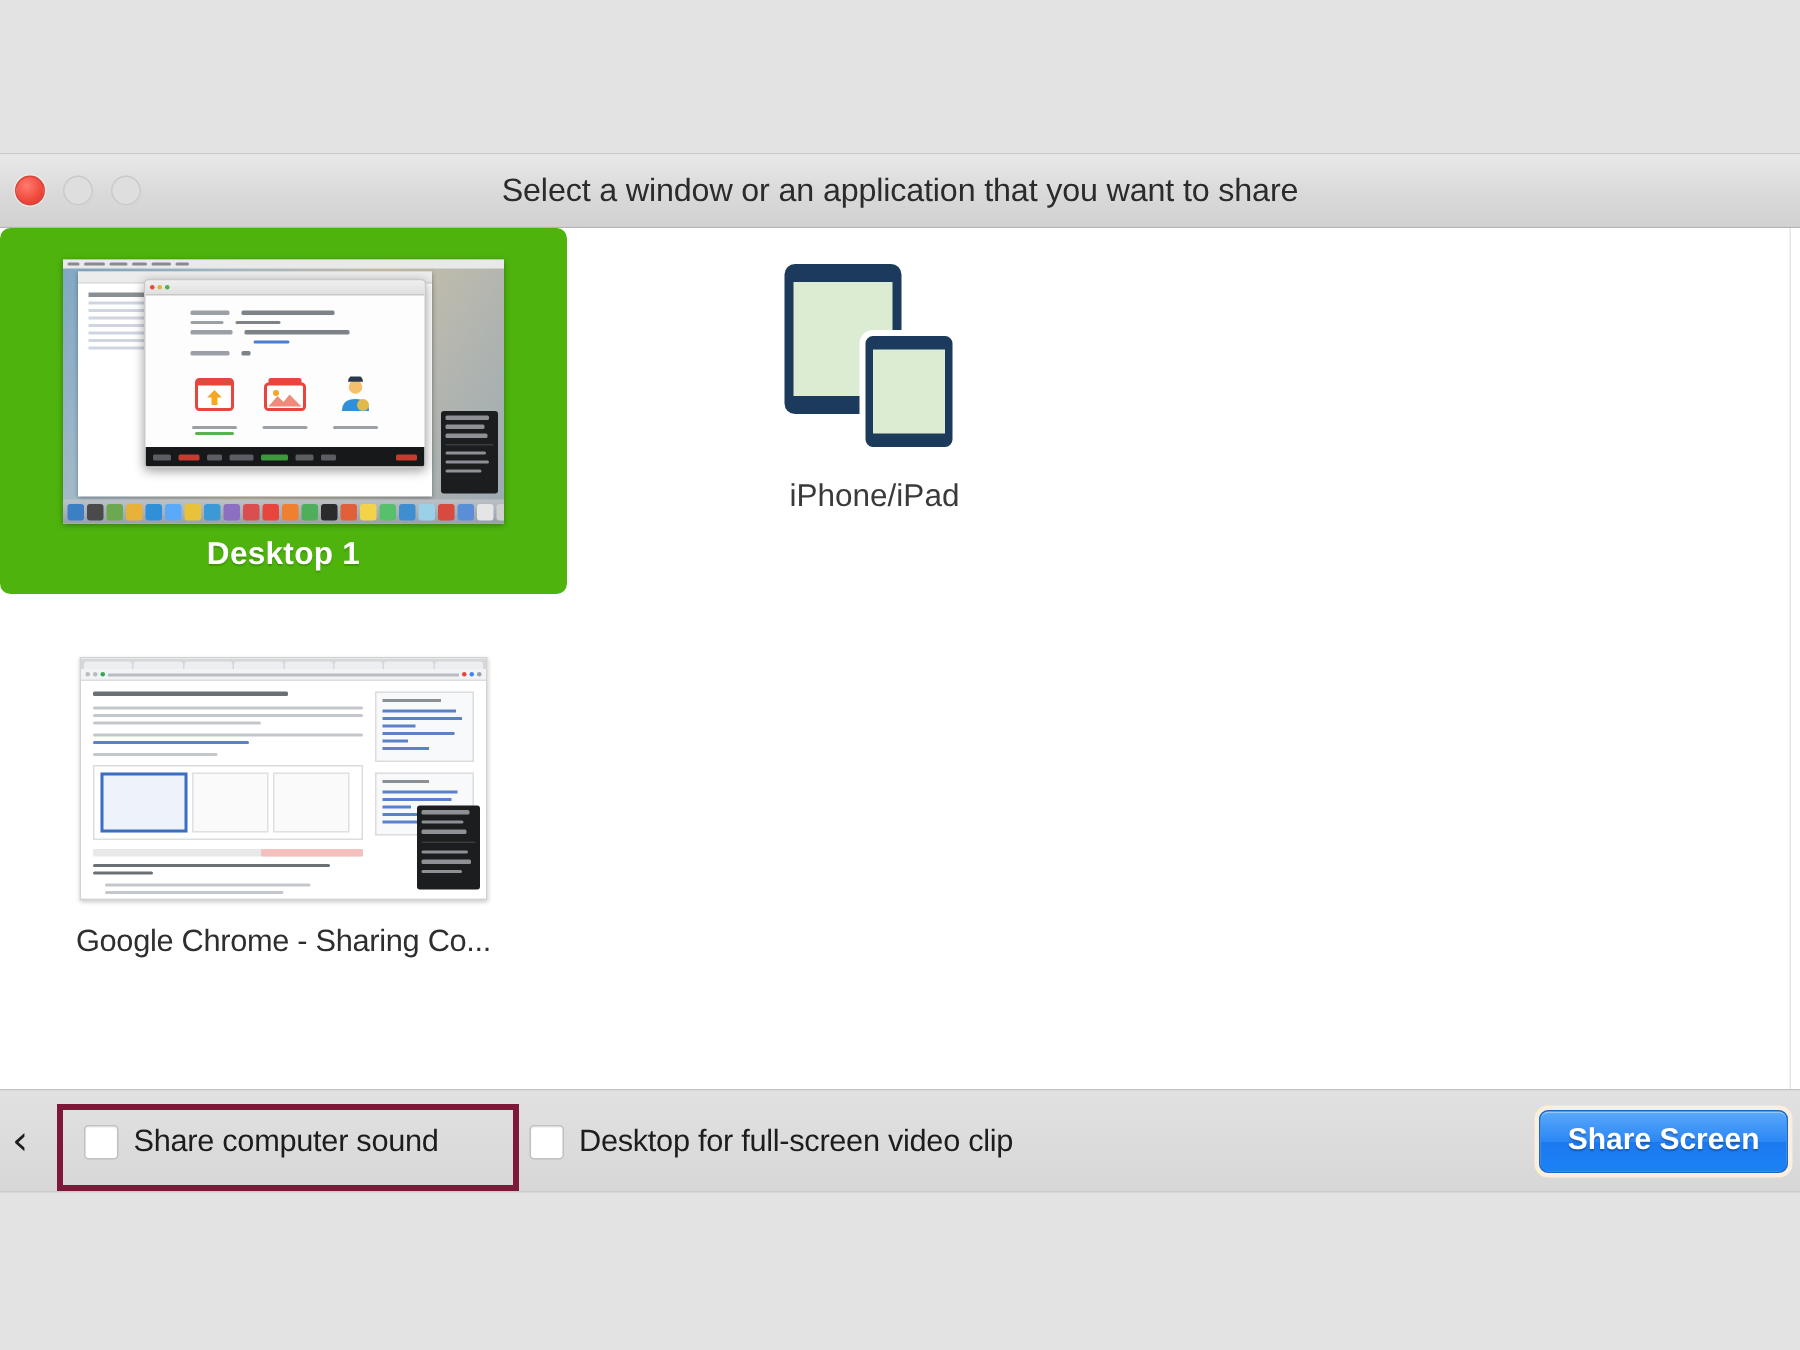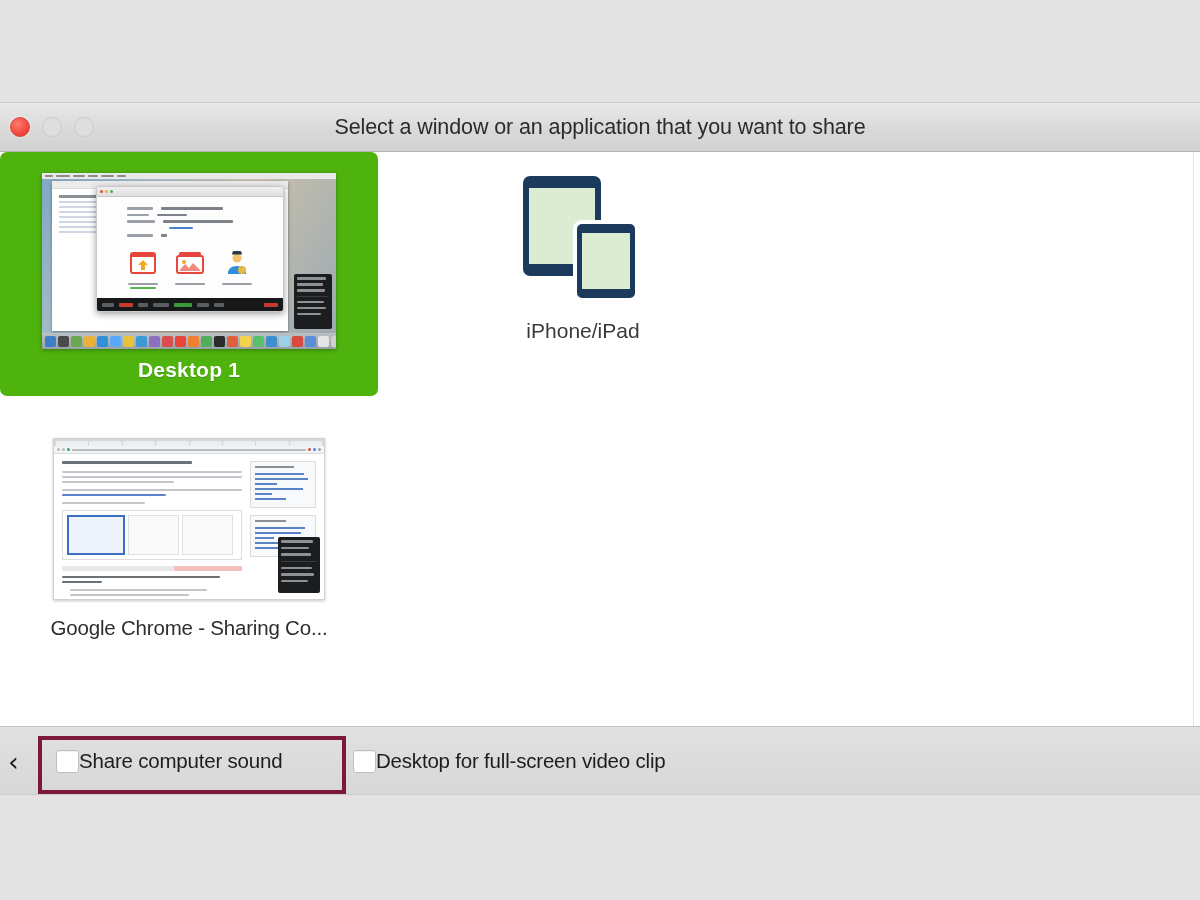--- a/index.html
+++ b/index.html
@@ -307,20 +307,21 @@
     height: 58px;
     border: 4px solid #7c1838;
     background: transparent;
     box-sizing: border-box;
     pointer-events: none;
   }
   .opt-group {
     position: absolute;
     display: flex;
     align-items: center;
+    gap: 10px;
   }
   .opt-group.g1 { left: 56px; }
   .opt-group.g2 { left: 353px; }
   .checkbox {
     width: 21px;
     height: 21px;
     background: #ffffff;
     border: 1px solid #c0c0c0;
     border-radius: 3px;
     box-shadow: inset 0 1px 1px rgba(0,0,0,0.06);
@@ -599,16 +600,17 @@
       <div class="opt-group g1">
         <span class="checkbox"></span>
         <span class="opt-label">Share computer sound</span>
       </div>
 
       <div class="opt-group g2">
         <span class="checkbox"></span>
         <span class="opt-label">Desktop for full-screen video clip</span>
       </div>
 
+      <div class="share-btn">Share Screen</div>
     </div>
 
   </div>
 </div>
 
 </body></html>

